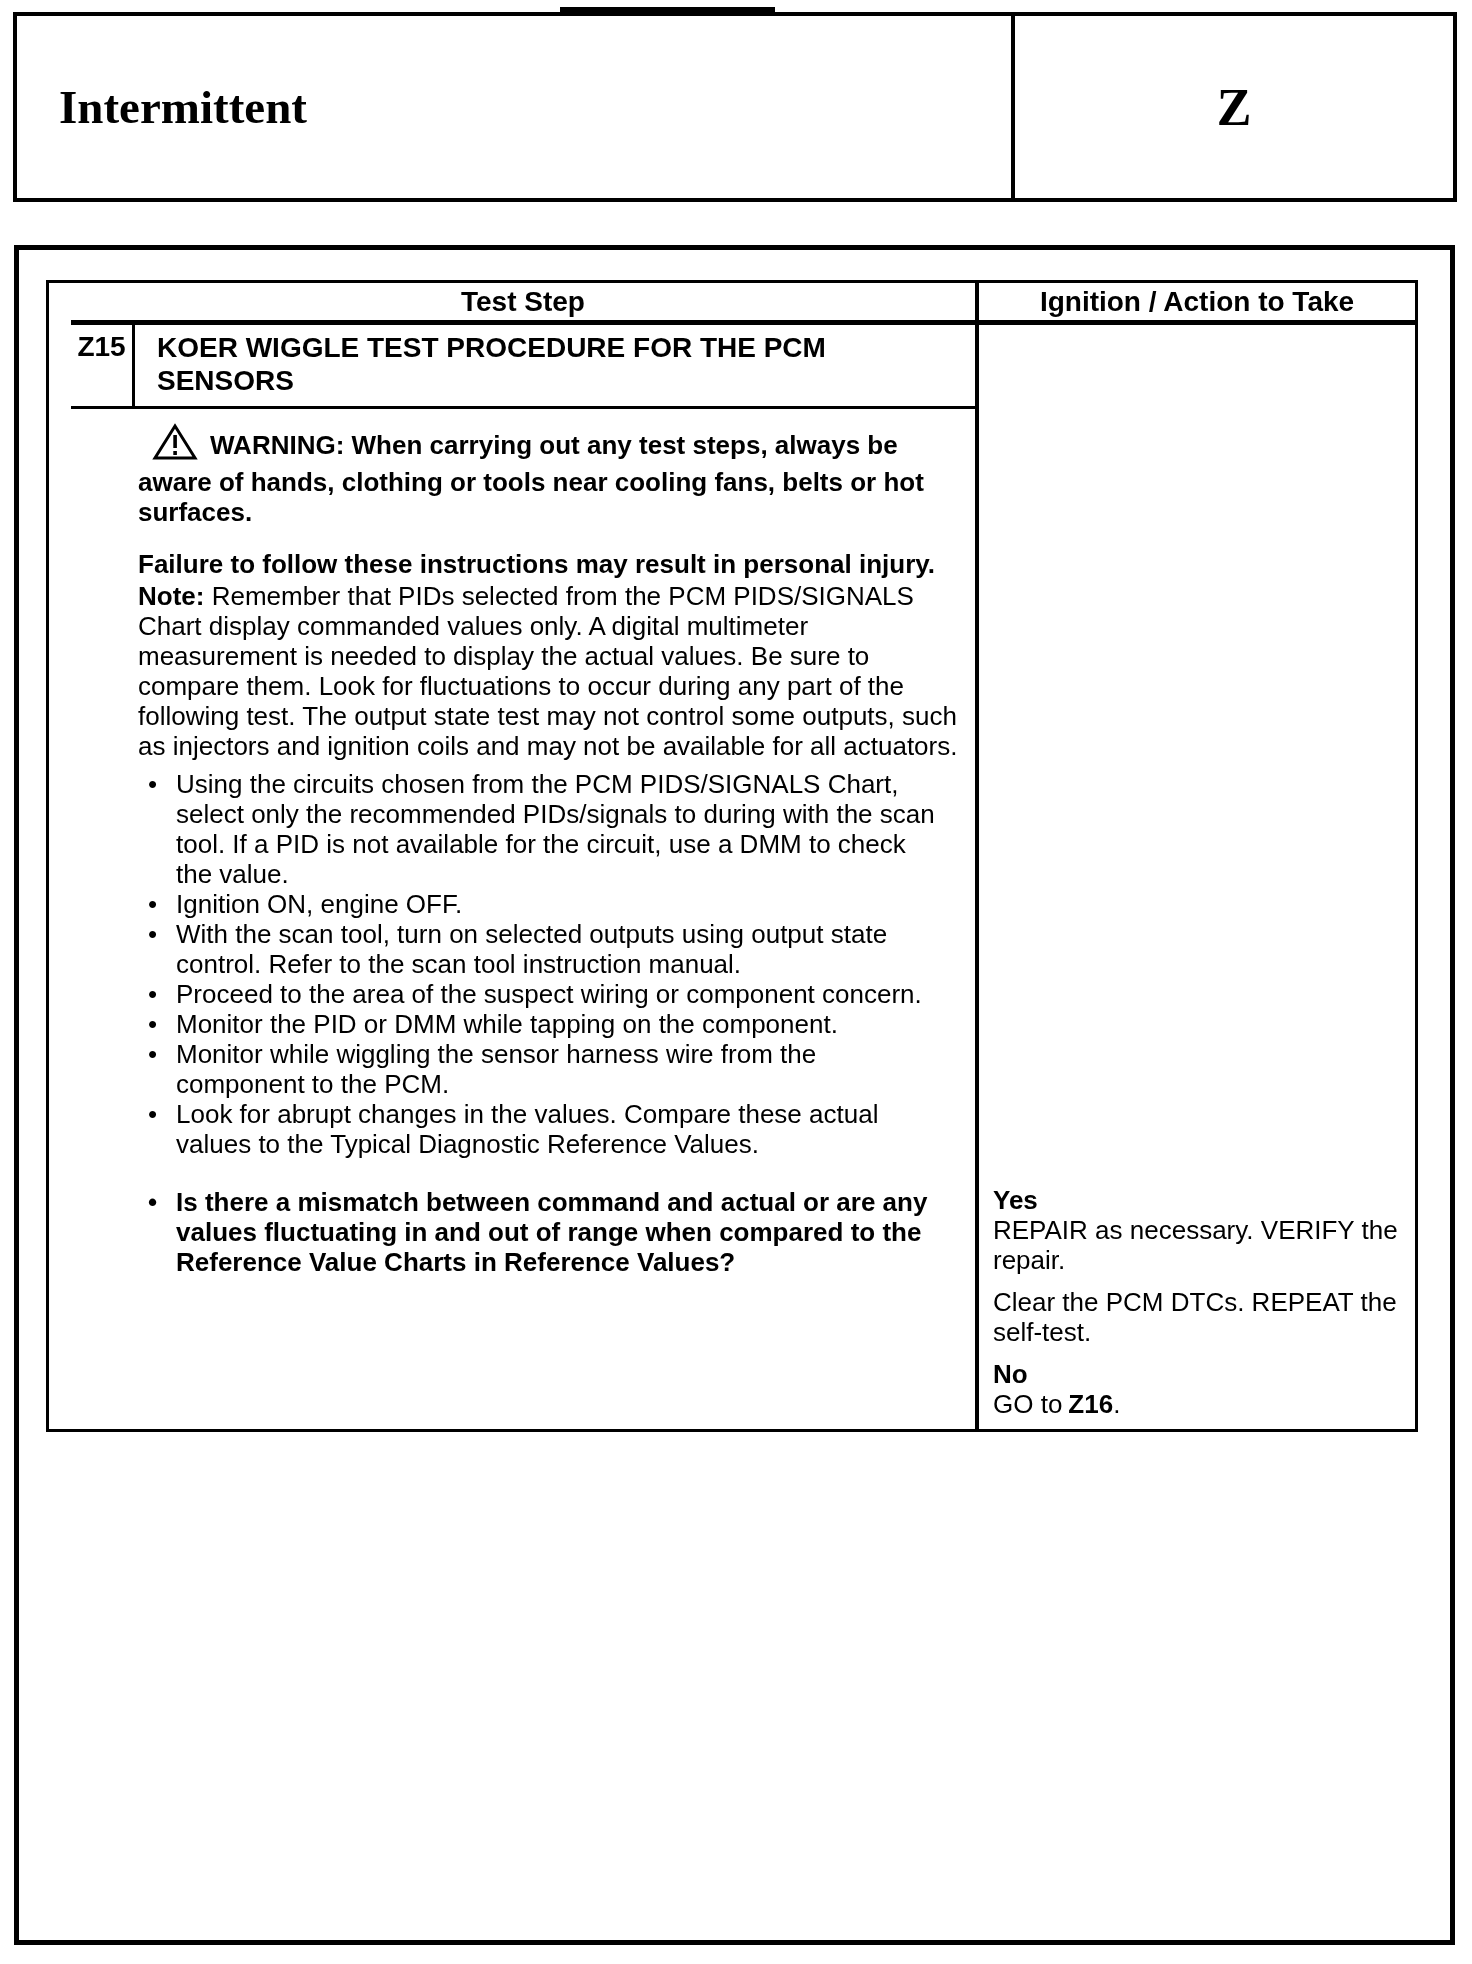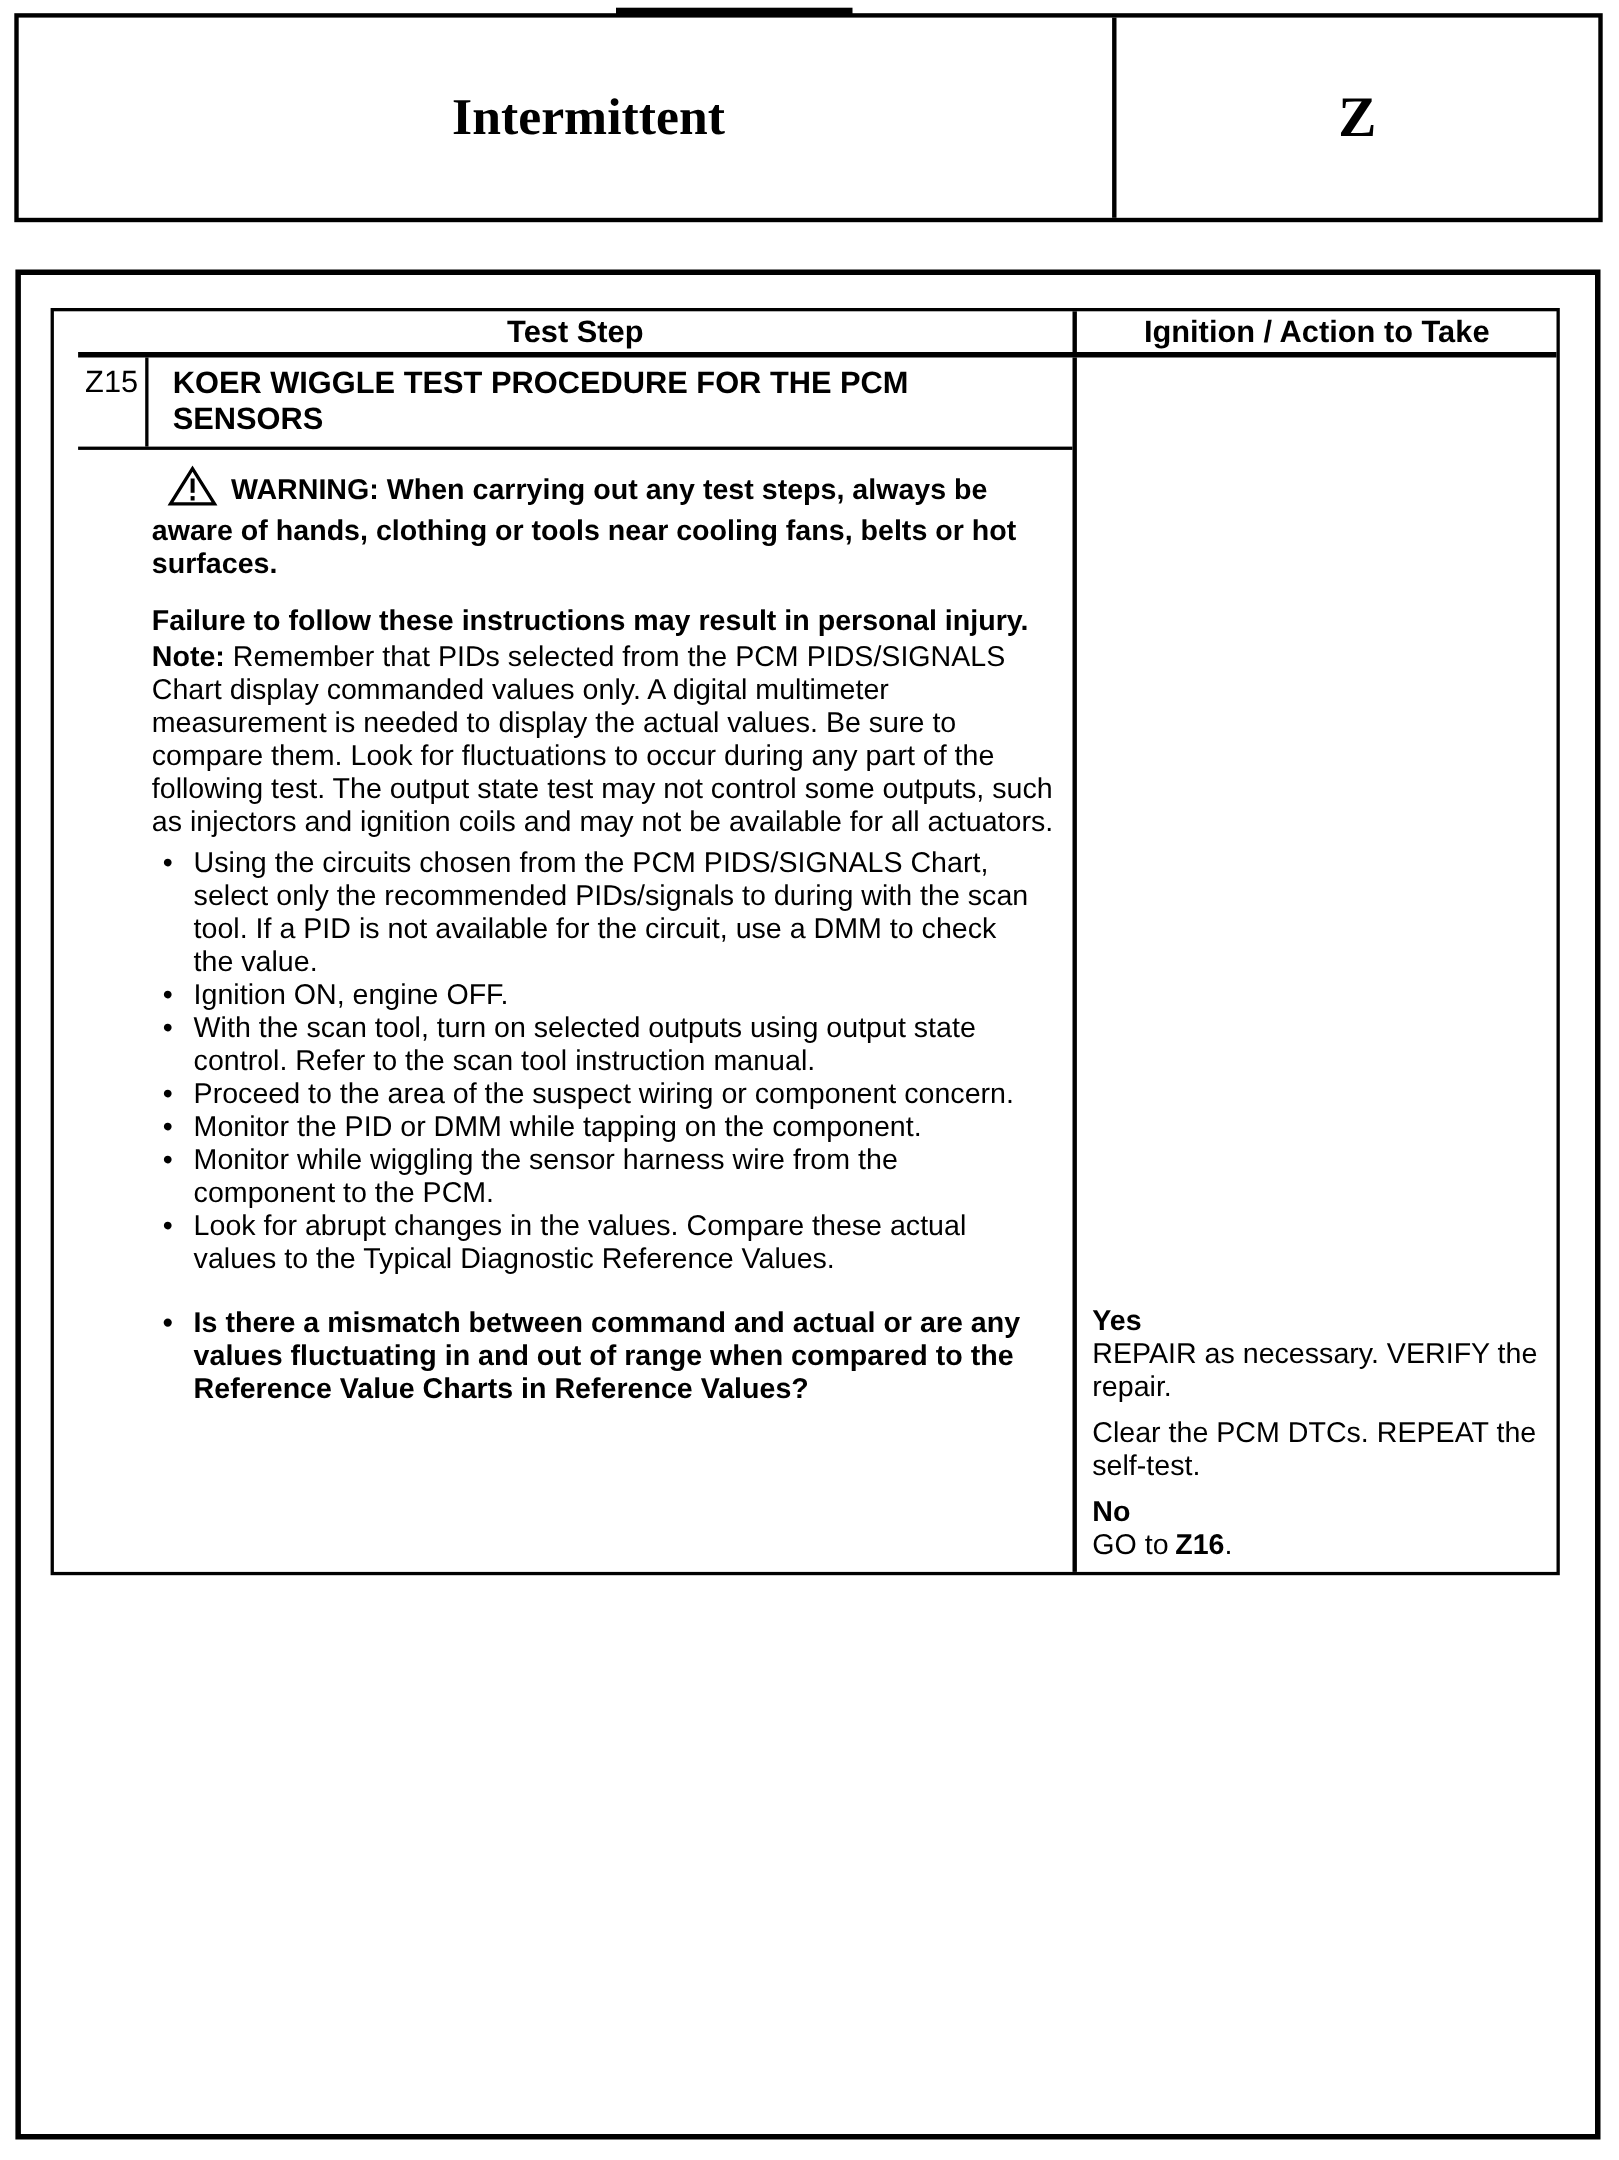--- a/index.html
+++ b/index.html
@@ -23,21 +23,20 @@
     position: absolute; left: 13px; top: 12px;
     width: 1444px; height: 190px;
     border: 4px solid #000;
     display: flex;
   }
   .header-left {
     flex: 1;
     display: flex; align-items: center;
     padding-left: 42px;
     border-right: 4px solid #000;
-    justify-content: center;
   }
   .header-title {
     font-family: "Liberation Serif", serif;
     font-weight: bold;
     font-size: 47px;
   }
   .header-right {
     width: 438px;
     display: flex; align-items: center; justify-content: center;
   }
@@ -75,21 +74,21 @@
     display: flex; align-items: center; justify-content: center;
   }
   .tbody { flex: 1; display: flex; min-height: 0; }
   .col-left {
     width: 908px; border-right: 4px solid #000;
     display: flex; flex-direction: column;
   }
   .title-row { display: flex; border-bottom: 3px solid #000; flex: none; }
   .step-id {
     width: 64px; border-right: 3px solid #000;
-    font-weight: normal; font-size: 28px;
+    font-weight: bold; font-size: 28px;
     display: flex; justify-content: center;
     padding-top: 6px;
   }
   .step-title {
     flex: 1;
     font-weight: bold; font-size: 28px; line-height: 33px;
     padding: 6px 90px 9px 22px;
   }
   .step-body {
     flex: 1;

